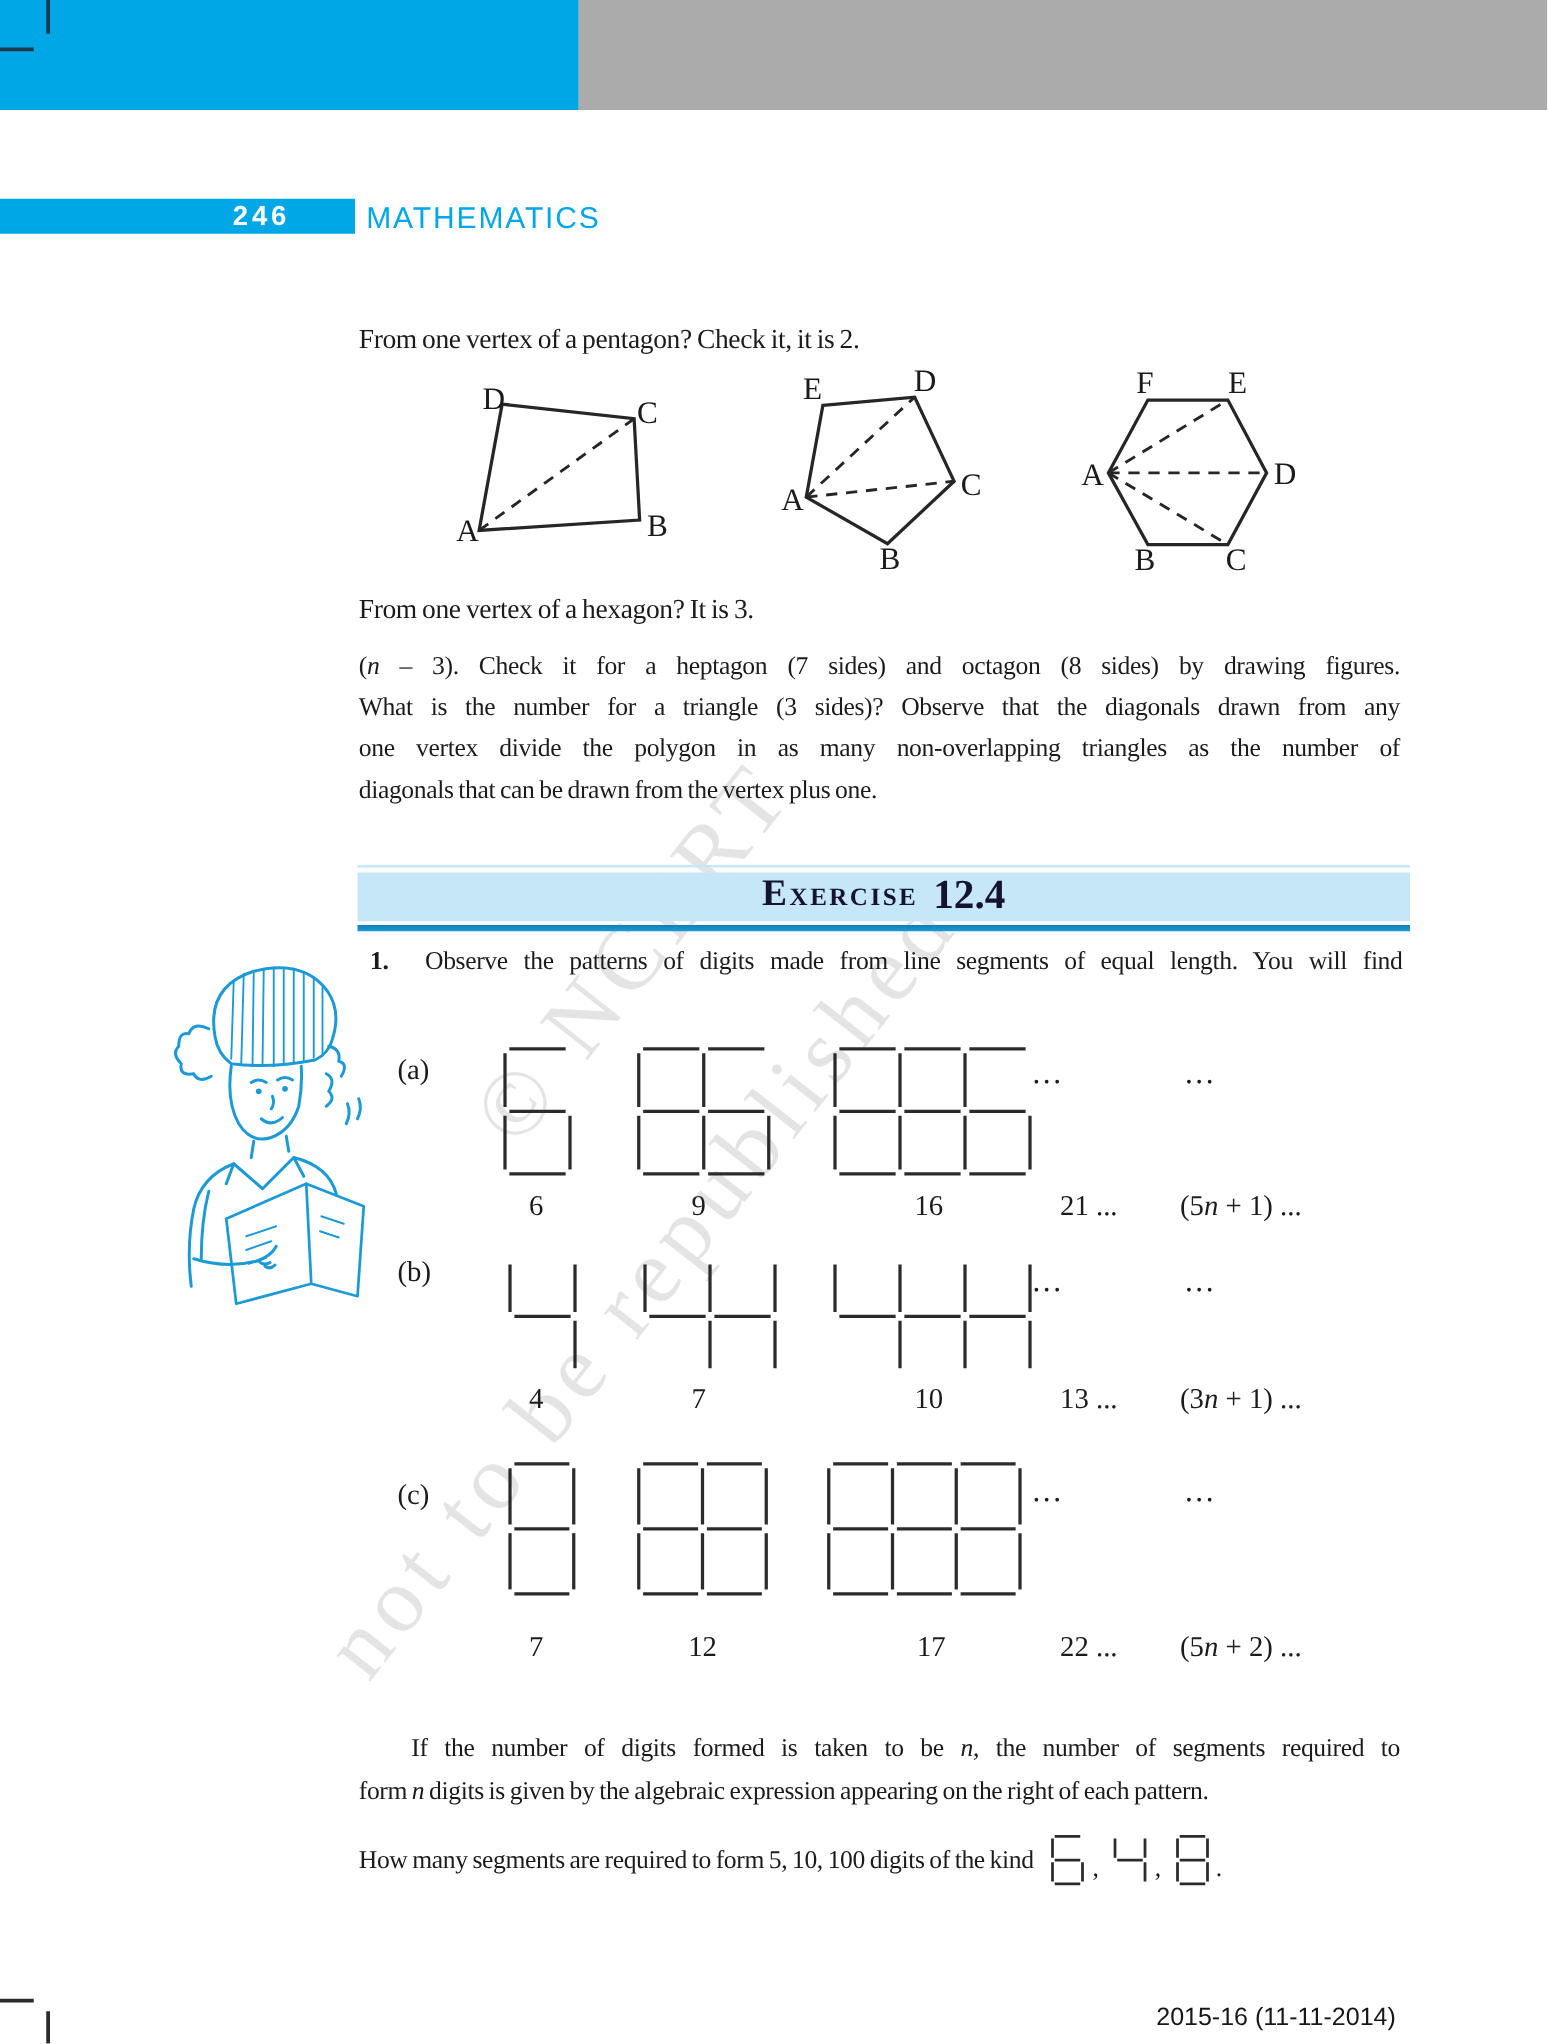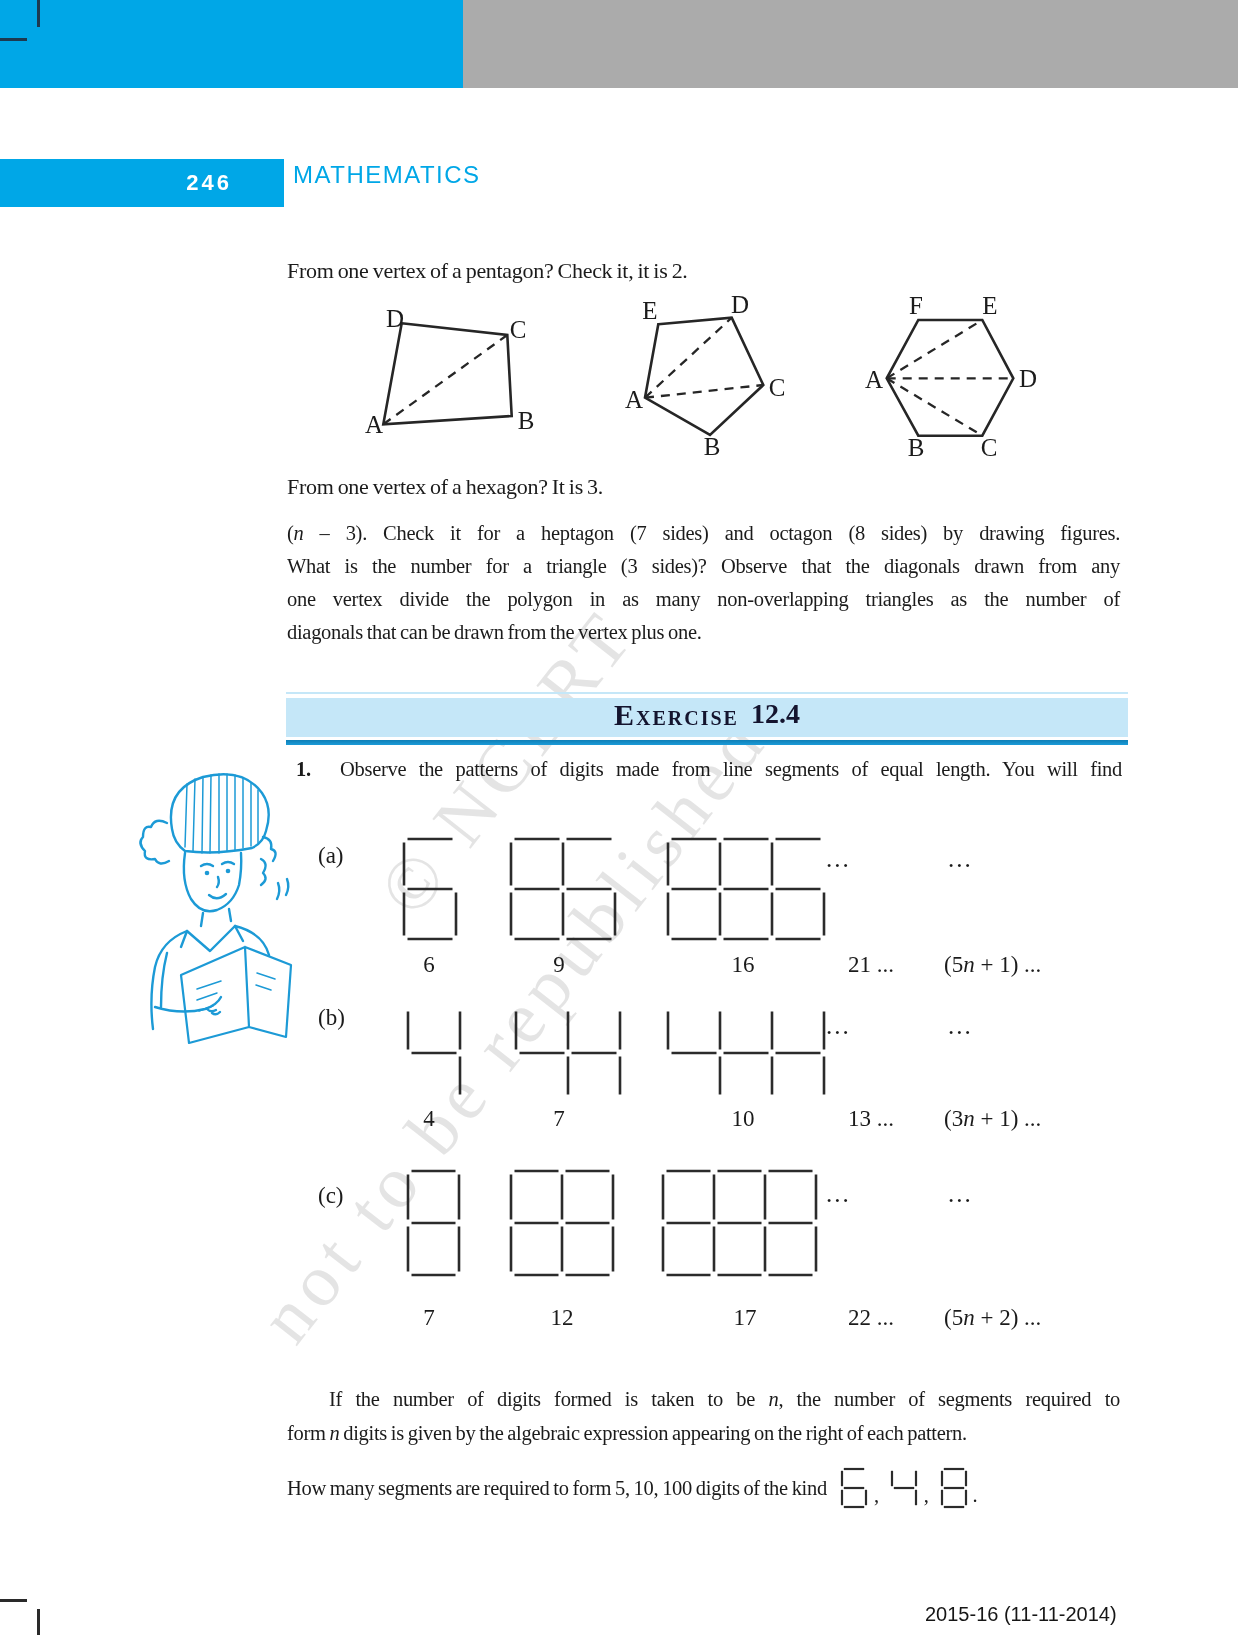--- a/index.html
+++ b/index.html
@@ -11,21 +11,21 @@
         font-family:"Liberation Serif", serif;color:var(--ink);}
   .abs{position:absolute;}
 
   
   .top-cyan{left:0;top:0;width:463px;height:88px;background:var(--cyan);}
   .top-gray{left:463px;top:0;width:775px;height:88px;background:var(--gray);}
   .cropmark{background:#1d3a50;}
   .cm-bl{background:#2a2a2a;}
 
   
-  .pagenum-bar{left:0;top:159px;width:284px;height:48px;background:var(--cyan);
+  .pagenum-bar{left:0;top:159px;width:284px;height:28px;background:var(--cyan);
      display:flex;align-items:center;justify-content:flex-end;padding-right:52px;box-sizing:border-box;}
   .pagenum{font-family:"Liberation Sans",sans-serif;font-weight:bold;font-size:22px;
      color:#ffffff;letter-spacing:3px;}
   .subject{left:293px;top:159px;height:31px;line-height:31px;
      font-family:Liberation Sans, sans-serif;font-size:24px;color:var(--cyan);letter-spacing:1.5px;}
 
   
   .wm{color:#c4c4c4;opacity:.45;font-size:74px;letter-spacing:7px;white-space:nowrap;
       transform:rotate(-52deg);transform-origin:0 50%;pointer-events:none;z-index:0;}
   .wm1{left:395px;top:865px;line-height:80px;}
@@ -38,21 +38,21 @@
   .jline{text-align:justify;text-align-last:justify;}
   .para-block{left:287px;width:833px;}
   .it{font-style:italic;}
 
   
   .band-hair{left:286px;top:692px;width:842px;height:2px;background:var(--band);}
   .band{left:286px;top:698px;width:842px;height:39px;background:var(--band);
         display:flex;justify-content:center;}
   .ex-word{display:inline-block;font-weight:bold;font-size:20px;letter-spacing:2px;color:#14142e;}
   .ex-word::first-letter{font-size:30px;}
-  .ex-num{font-weight:bold;font-size:28px;color:#14142e;margin-left:12px;}
+  .ex-num{font-weight:bold;font-size:33px;color:#14142e;margin-left:12px;}
   .band-rule{left:286px;top:740px;width:842px;height:5px;
         background:linear-gradient(#0f7fb6,var(--rule));}
 
   
   .qnum{font-weight:bold;}
 
   
   .pat-tag{font-size:23px;}
   .dots{font-size:25px;letter-spacing:2px;}
   .plabel{font-size:23px;}

